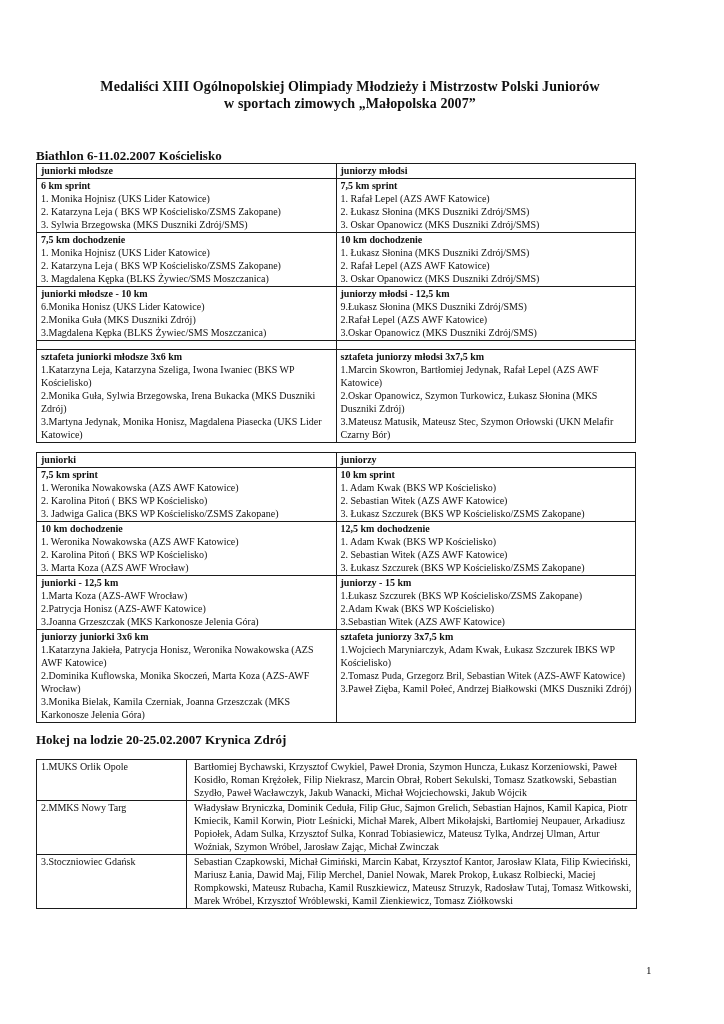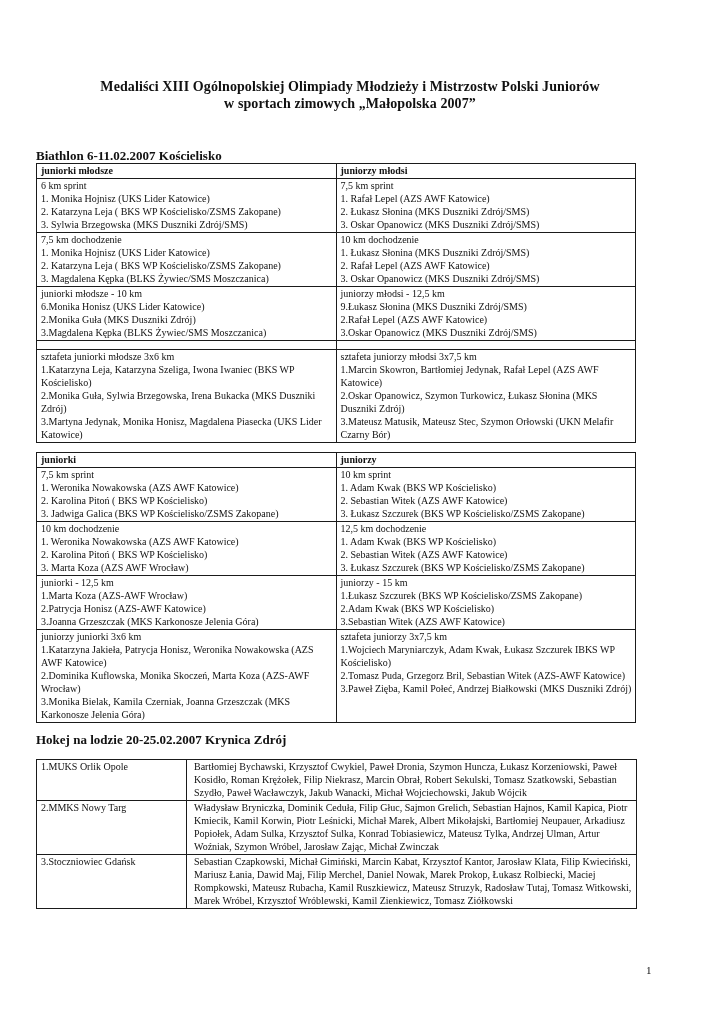--- a/index.html
+++ b/index.html
@@ -44,21 +44,21 @@
 
   .doc-table td {
     border: 1px solid #1a1a1a;
     vertical-align: top;
     padding: 0 3px 1px 4px;
     font-size: 10px;
     line-height: 13px;
   }
   .bia td { width: 50%; }
   td.hdr { font-weight: bold; }
-  .event { font-weight: normal; }
+  .event { font-weight: bold; }
   tr.spacer td { height: 9px; padding: 0; }
 
   #hokej-table td.team    { width: 150px; }
   #hokej-table td.players { width: 450px; padding-left: 7px; }
 
   .page-number {
     position: absolute;
     top: 964px;
     left: 646px;
     font-size: 11px;

